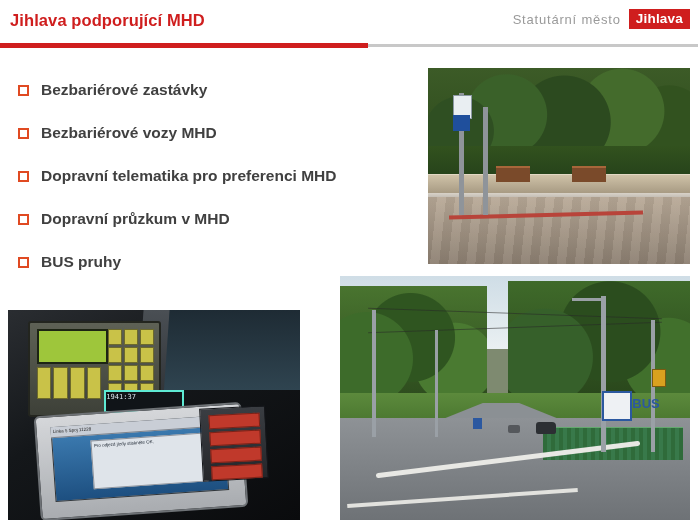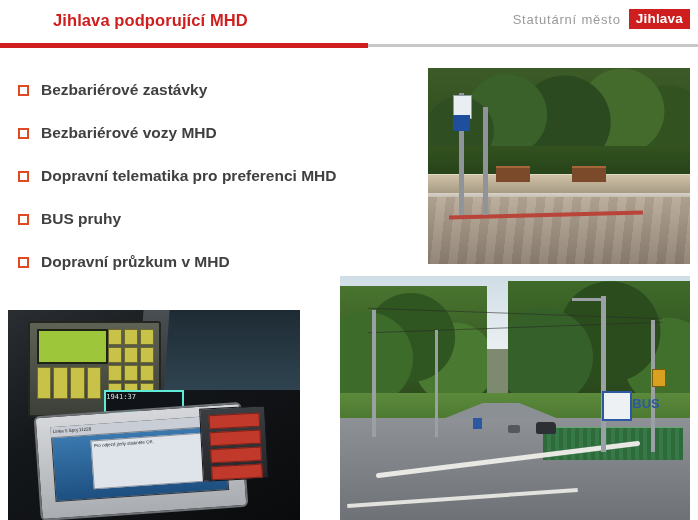--- a/index.html
+++ b/index.html
@@ -47,21 +47,20 @@
   }
   .slide-title {
     position: absolute;
     left: 10px;
     top: 11px;
     font-size: 16.5px;
     font-weight: bold;
     color: #cf1e1e;
     letter-spacing: 0.1px;
     white-space: nowrap;
-    margin-left: 43px;
   }
   .brand-wrap {
     position: absolute;
     right: 8px;
     top: 6px;
     height: 26px;
     display: flex;
     align-items: center;
   }
   .brand-text {
@@ -476,26 +475,26 @@
       <span class="bullet-text">Bezbariérové vozy MHD</span>
     </div>
 
     <div class="bullet-row">
       <span class="bullet-marker"></span>
       <span class="bullet-text">Dopravní telematika pro preferenci MHD</span>
     </div>
 
     <div class="bullet-row">
       <span class="bullet-marker"></span>
-      <span class="bullet-text">BUS pruhy</span>
+      <span class="bullet-text">Dopravní průzkum v MHD</span>
     </div>
 
     <div class="bullet-row">
       <span class="bullet-marker"></span>
-      <span class="bullet-text">Dopravní průzkum v MHD</span>
+      <span class="bullet-text">BUS pruhy</span>
     </div>
 
   </div>
 
   <div class="photo" id="photo-busstop">
     <div class="bs-sky"></div>
     <div class="bs-trees"></div>
     <div class="bs-hedge"></div>
     <div class="bs-wall"></div>
     <div class="bs-bench b1"></div>

